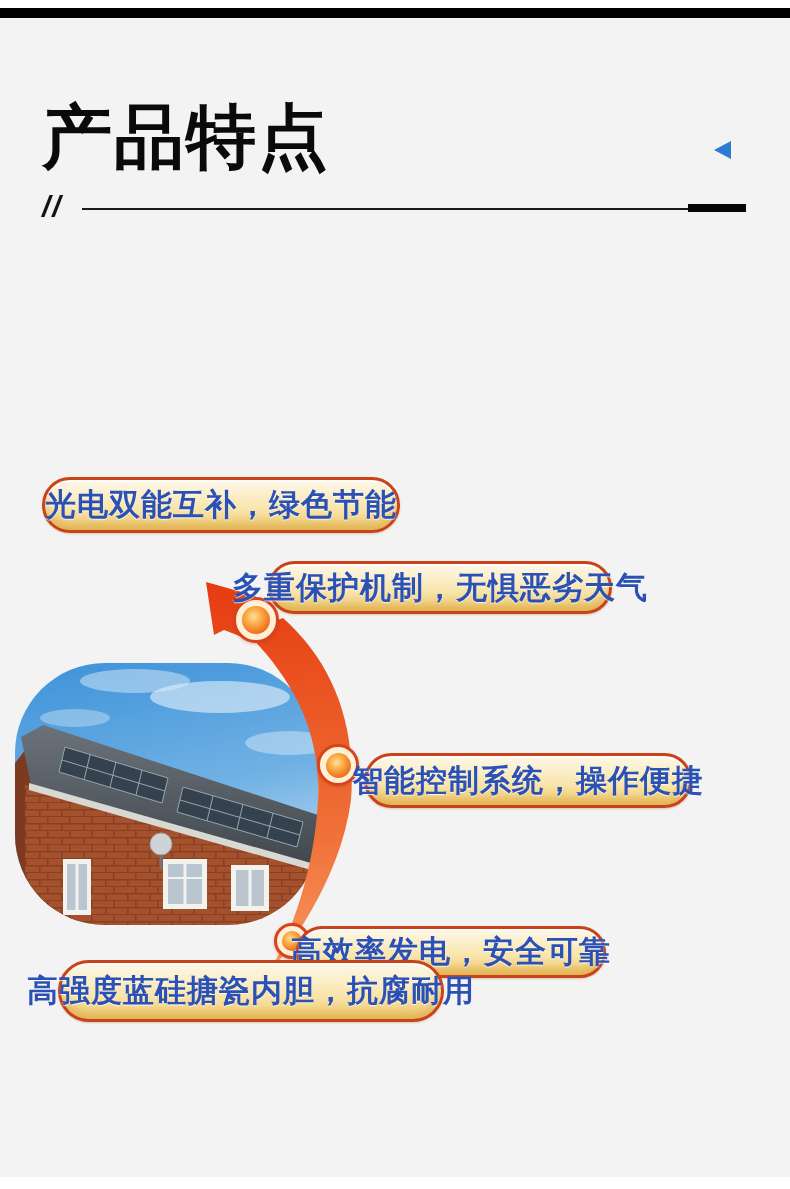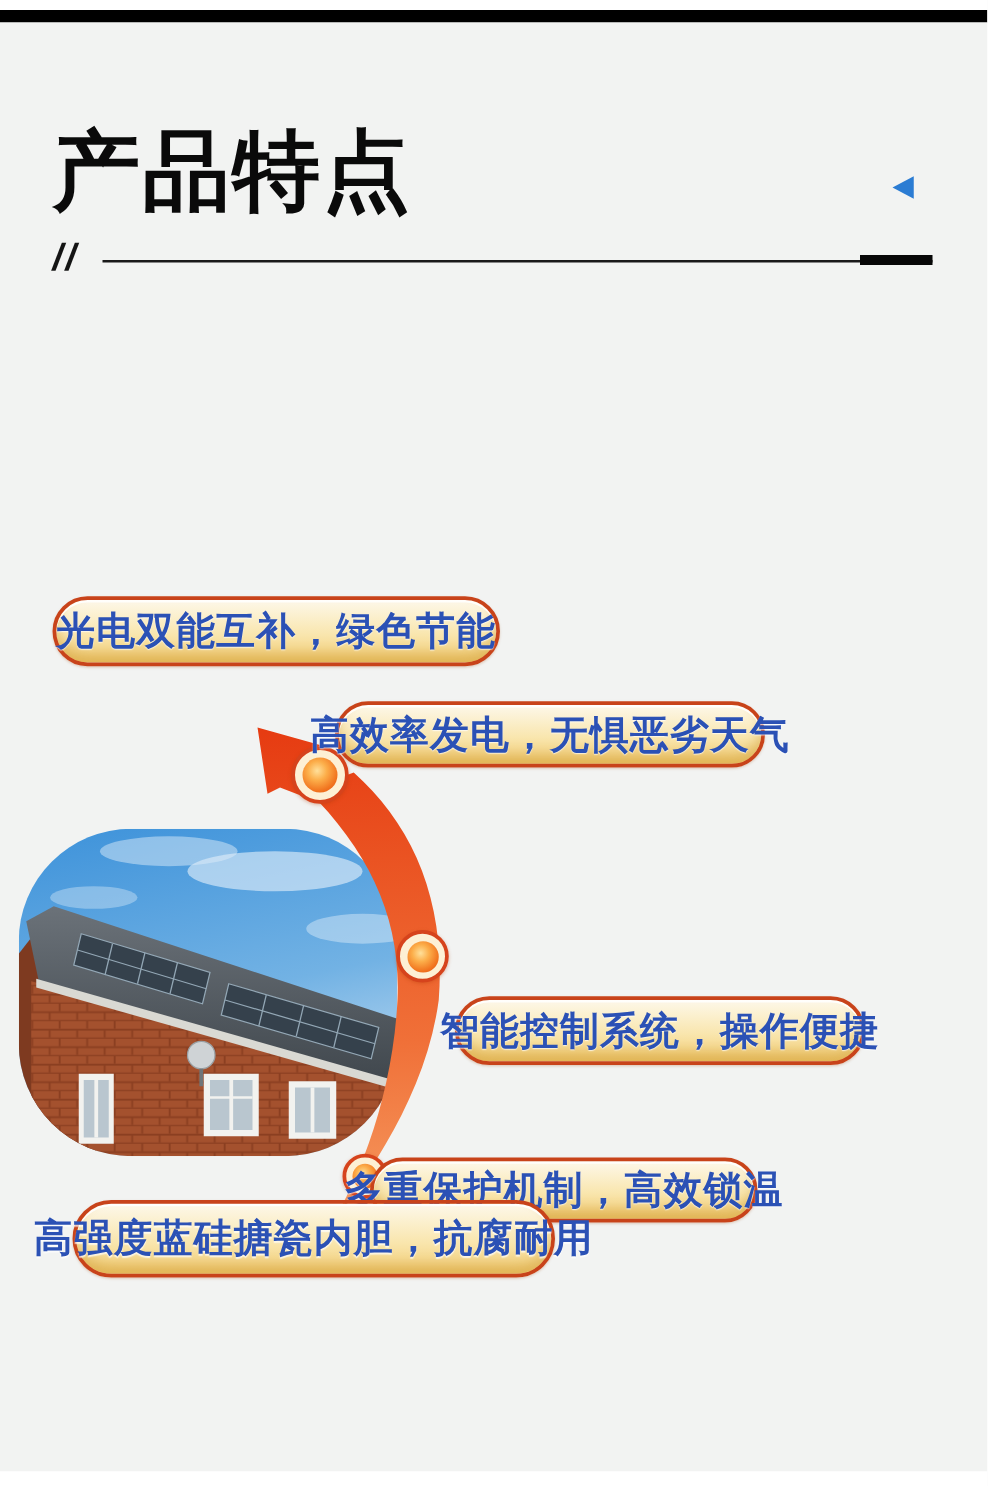--- a/index.html
+++ b/index.html
@@ -43,21 +43,21 @@
   .badge{position:absolute;z-index:4;display:flex;align-items:center;justify-content:center;
     border:3px solid #c8431a;border-radius:999px;
     background:linear-gradient(180deg,#fdf8ea 0%,#f9e6ae 55%,#f2cd76 100%);
     box-shadow:inset 0 2px 0 rgba(255,255,255,.85), inset 0 -7px 9px rgba(205,150,45,.45),
       0 1px 2px rgba(160,70,10,.25);
     color:#2b51b5;font-weight:900;font-size:31px;letter-spacing:1px;
     text-shadow:0 1px 1px rgba(255,255,255,.75);white-space:nowrap;}
   .badge-1{left:42px;top:477px;width:352px;height:50px;}
   .badge-2{left:268px;top:561px;width:338px;height:47px;}
   .badge-3{left:326px;top:664px;width:346px;height:50px;}
-  .badge-4{left:364px;top:753px;width:322px;height:49px;margin-top:44px;}
+  .badge-4{left:364px;top:753px;width:322px;height:49px;}
   .badge-5{left:334px;top:841px;width:327px;height:47px;}
   .badge-6{left:296px;top:926px;width:304px;height:46px;}
   .badge-7{left:58px;top:960px;width:380px;height:56px;}
 </style>
 </head>
 <body>
 
 <div class="canvas">
 
   <div class="black-bar"></div>
@@ -163,18 +163,18 @@
       <div class="node-ball"></div>
     </div>
   <div class="node node-2">
       <div class="node-ball"></div>
     </div>
   <div class="node node-3">
       <div class="node-ball"></div>
     </div>
 
   <div class="badge badge-1">光电双能互补，绿色节能</div>
-  <div class="badge badge-2">高效率发电，无惧恶劣天气</div>
+  <div class="badge badge-2">多重保护机制，无惧恶劣天气</div>
   <div class="badge badge-4">智能控制系统，操作便捷</div>
-  <div class="badge badge-6">多重保护机制，高效锁温</div>
+  <div class="badge badge-6">高效率发电，安全可靠</div>
   <div class="badge badge-7">高强度蓝硅搪瓷内胆，抗腐耐用</div>
 
 </div>
 
 </body></html>

